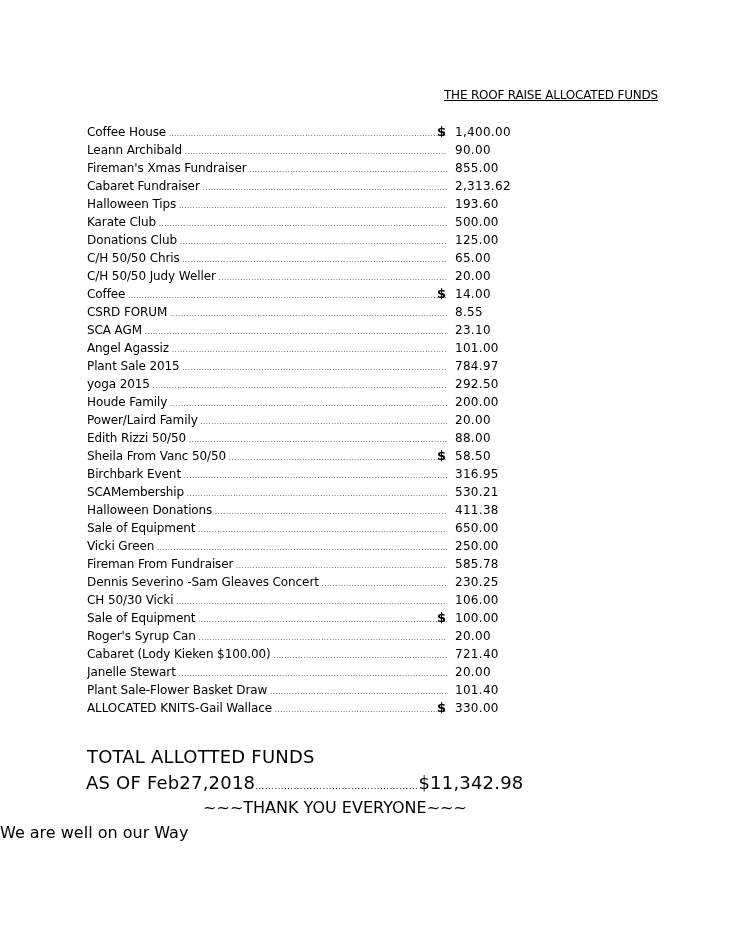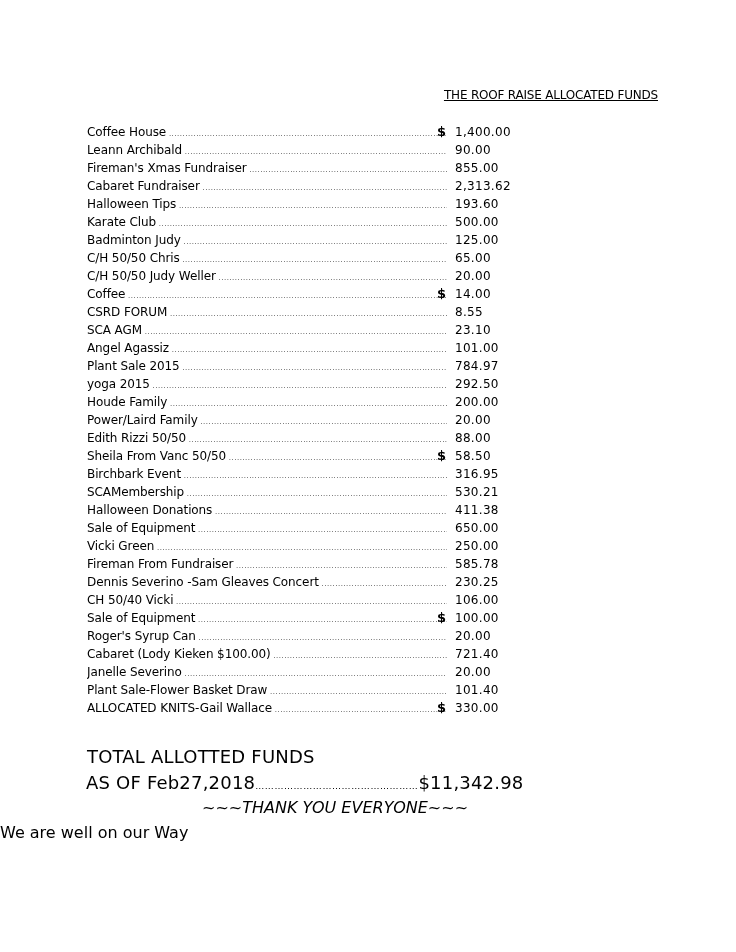--- a/index.html
+++ b/index.html
@@ -88,21 +88,20 @@
       letter-spacing: 0.6px;
     }
     .thanks {
       position: absolute;
       top: 796px;
       left: 0;
       width: 670px;
       text-align: center;
       font-size: 16px;
       line-height: 24px;
-      font-style: italic;
     }
     .way {
       position: absolute;
       top: 821px;
       left: 0;
       width: 670px;
       font-size: 16px;
       line-height: 24px;
     }
   </style>
@@ -137,21 +136,21 @@
         <div class="label"><span>Halloween Tips</span><span class="dots"> ............................................................................................................................................................................................................................</span></div>
         <span class="dollar"></span>
         <span class="amount">193.60</span>
       </div>
       <div class="row">
         <div class="label"><span>Karate Club</span><span class="dots"> ............................................................................................................................................................................................................................</span></div>
         <span class="dollar"></span>
         <span class="amount">500.00</span>
       </div>
       <div class="row">
-        <div class="label"><span>Badminton Judy</span><span class="dots"> ............................................................................................................................................................................................................................</span></div>
+        <div class="label"><span>Donations Club</span><span class="dots"> ............................................................................................................................................................................................................................</span></div>
         <span class="dollar"></span>
         <span class="amount">125.00</span>
       </div>
       <div class="row">
         <div class="label"><span>C/H 50/50 Chris</span><span class="dots"> ............................................................................................................................................................................................................................</span></div>
         <span class="dollar"></span>
         <span class="amount">65.00</span>
       </div>
       <div class="row">
         <div class="label"><span>C/H 50/50 Judy Weller</span><span class="dots"> ............................................................................................................................................................................................................................</span></div>
@@ -237,41 +236,41 @@
         <div class="label"><span>Fireman From Fundraiser</span><span class="dots"> ............................................................................................................................................................................................................................</span></div>
         <span class="dollar"></span>
         <span class="amount">585.78</span>
       </div>
       <div class="row">
         <div class="label"><span>Dennis Severino -Sam Gleaves Concert</span><span class="dots"> ............................................................................................................................................................................................................................</span></div>
         <span class="dollar"></span>
         <span class="amount">230.25</span>
       </div>
       <div class="row">
-        <div class="label"><span>CH 50/40 Vicki</span><span class="dots"> ............................................................................................................................................................................................................................</span></div>
+        <div class="label"><span>CH 50/30 Vicki</span><span class="dots"> ............................................................................................................................................................................................................................</span></div>
         <span class="dollar"></span>
         <span class="amount">106.00</span>
       </div>
       <div class="row">
         <div class="label"><span>Sale of Equipment</span><span class="dots"> ............................................................................................................................................................................................................................</span></div>
         <span class="dollar">$</span>
         <span class="amount">100.00</span>
       </div>
       <div class="row">
         <div class="label"><span>Roger's Syrup Can</span><span class="dots"> ............................................................................................................................................................................................................................</span></div>
         <span class="dollar"></span>
         <span class="amount">20.00</span>
       </div>
       <div class="row">
         <div class="label"><span>Cabaret  (Lody Kieken $100.00)</span><span class="dots"> ............................................................................................................................................................................................................................</span></div>
         <span class="dollar"></span>
         <span class="amount">721.40</span>
       </div>
       <div class="row">
-        <div class="label"><span>Janelle Severino</span><span class="dots"> ............................................................................................................................................................................................................................</span></div>
+        <div class="label"><span>Janelle Stewart</span><span class="dots"> ............................................................................................................................................................................................................................</span></div>
         <span class="dollar"></span>
         <span class="amount">20.00</span>
       </div>
       <div class="row">
         <div class="label"><span>Plant Sale-Flower Basket Draw</span><span class="dots"> ............................................................................................................................................................................................................................</span></div>
         <span class="dollar"></span>
         <span class="amount">101.40</span>
       </div>
       <div class="row">
         <div class="label"><span>ALLOCATED KNITS-Gail Wallace</span><span class="dots"> ............................................................................................................................................................................................................................</span></div>

